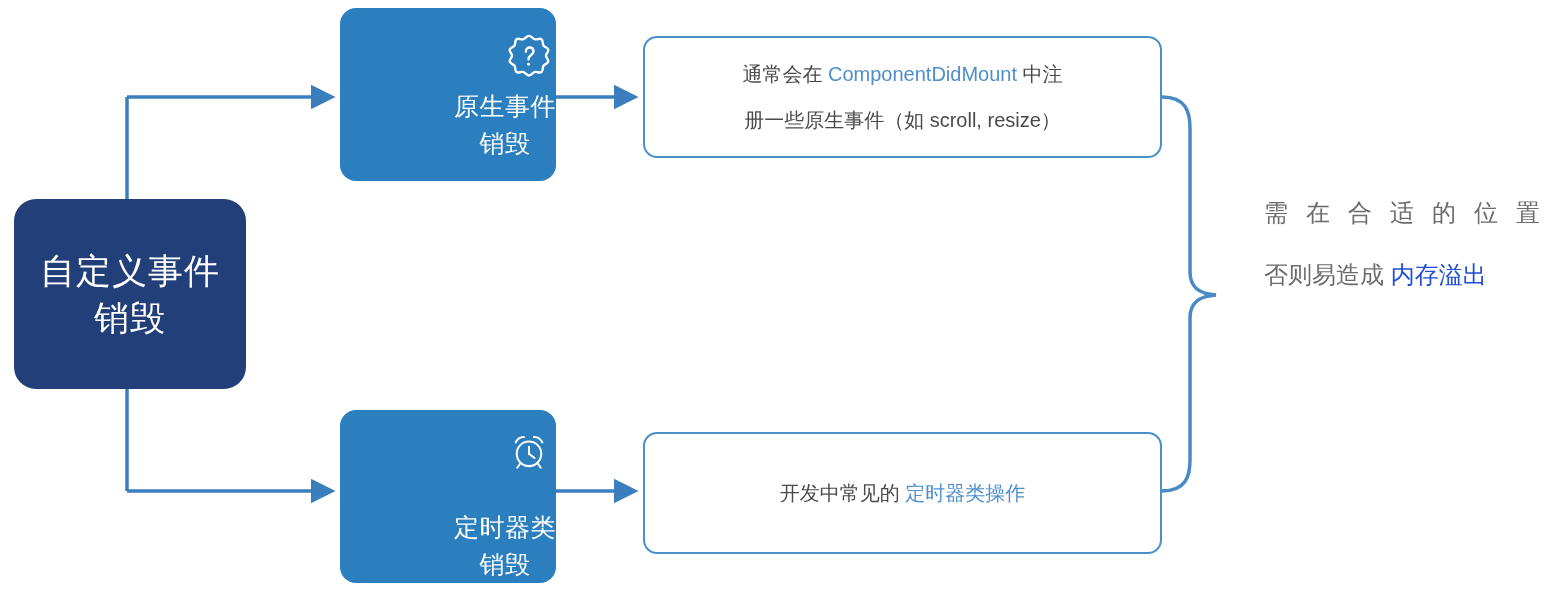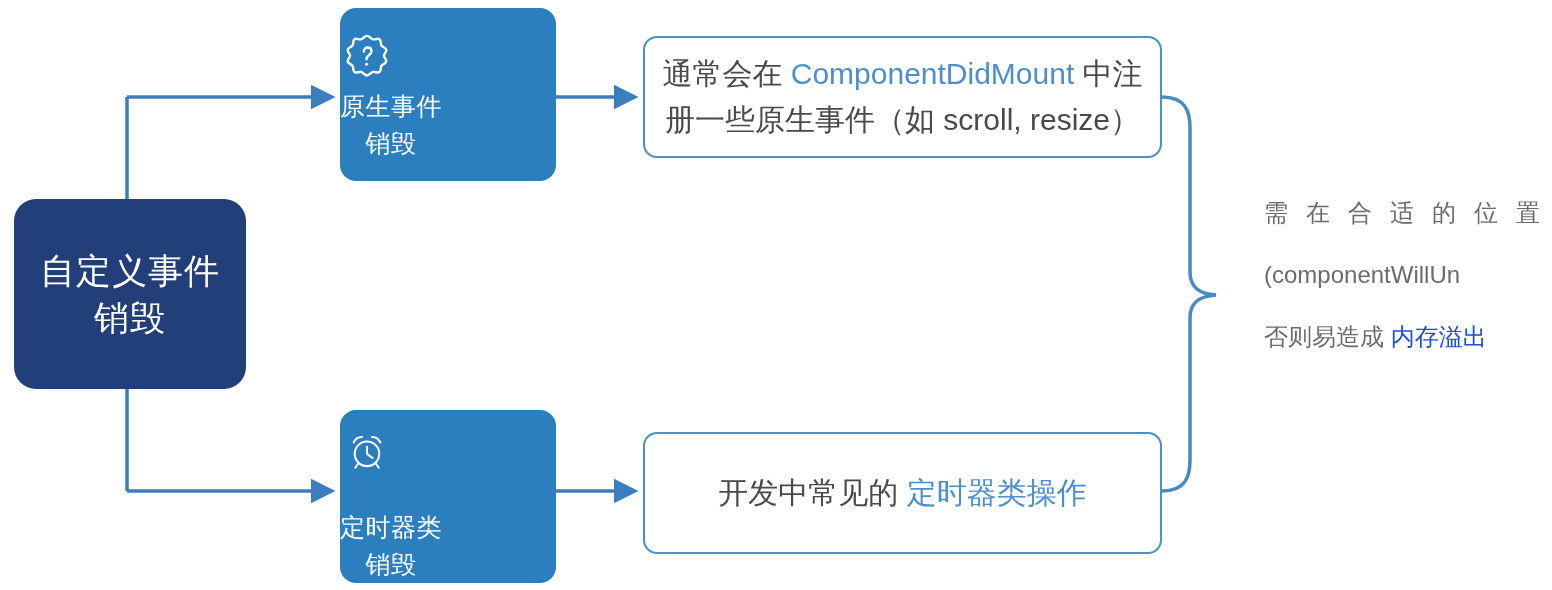--- a/index.html
+++ b/index.html
@@ -52,21 +52,21 @@
 
   
   .node-branch {
     position: absolute;
     width: 216px;
     background: #2C7FBF;
     border-radius: 16px;
     color: #ffffff;
     display: flex;
     flex-direction: column;
-    align-items: flex-start;
+    align-items: flex-end;
     box-sizing: border-box;
   }
   .node-branch.top    { left: 340px; top: 8px;   height: 173px; padding-top: 22px; }
   .node-branch.bottom { left: 340px; top: 410px; height: 173px; padding-top: 20px; gap: 31px; }
   .node-branch .icon {
     width: 54px;
     height: 54px;
     display: block;
   }
   .node-branch .labels {
@@ -91,21 +91,21 @@
     box-sizing: border-box;
     display: flex;
     align-items: center;
     justify-content: center;
   }
   .card.top    { top: 36px;  height: 122px; }
   .card.bottom { top: 432px; height: 122px; }
   .card .card-text {
     text-align: center;
     color: #4A4A4A;
-    font-size: 30px;
+    font-size: 20px;
     line-height: 46px;
     padding: 0 16px;
   }
   .card.bottom .card-text { line-height: 30px; }
   .hl { color: #4E8FCB; }
 
   
   .summary {
     position: absolute;
     left: 1264px;
@@ -211,17 +211,16 @@
   <div class="summary">
     <span class="sline spread">
       <span>需</span>
       <span>在</span>
       <span>合</span>
       <span>适</span>
       <span>的</span>
       <span>位</span>
       <span>置</span>
     </span>
-    <span class="sline">(componentWillUn</span>
     <span class="sline"><span>否则易造成 </span><span class="hl">内存溢出</span></span>
   </div>
 
 </div>
 
 </body></html>

